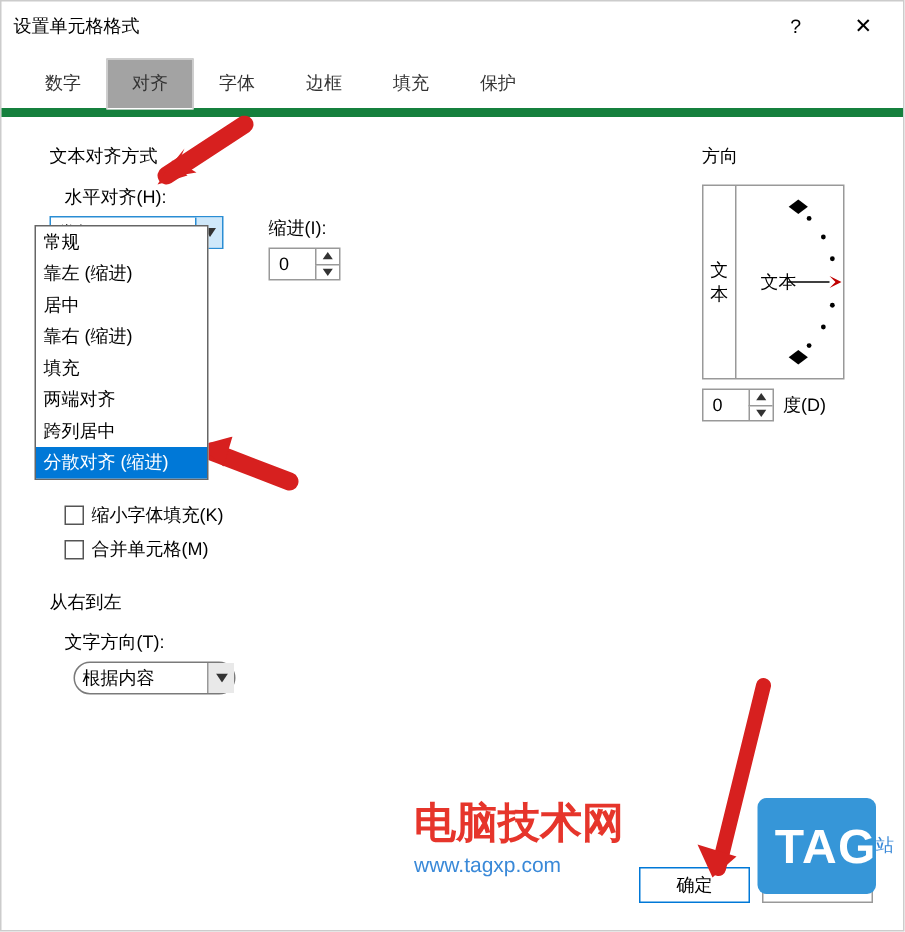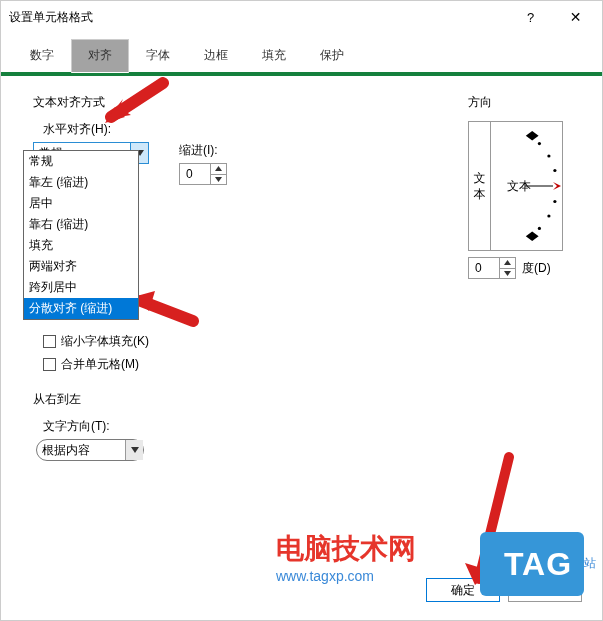--- a/index.html
+++ b/index.html
@@ -2,21 +2,21 @@
 <html><head>
 <meta charset="utf-8">
 <style>
 * { box-sizing: border-box; margin: 0; padding: 0; }
 body { font-family: "Microsoft YaHei", "SimSun", sans-serif; font-size: 12px; color: #000; background: #fff; }
 .window { width: 603px; height: 621px; border: 1px solid #ccc; position: relative; background: #fff; }
 .titlebar { height: 32px; display: flex; align-items: center; padding: 0 4px 0 8px; }
 .titlebar-title { flex: 1; font-size: 12px; }
 .titlebar-btn { width: 45px; height: 28px; display: flex; align-items: center; justify-content: center; font-size: 13px; font-family: "Segoe UI Symbol", sans-serif; }
 .titlebar-btn.close { font-size: 14px; }
-.tabbar { display: flex; border-bottom: 4px solid #15803d; margin-top: 6px; padding-left: 12px; }
+.tabbar { display: flex; border-bottom: 6px solid #15803d; margin-top: 6px; padding-left: 12px; }
 .tab { padding: 7px 16px; font-size: 12px; color: #333; border: 1px solid transparent; }
 .tab.active { border: 1px solid #ccc; border-bottom: 1px solid #fff; margin-bottom: -1px; background: #a3a3a3; }
 .content { padding: 18px 24px 10px 32px; position: relative; display: flex; }
 .left-col { flex: 1; }
 .right-col { width: 110px; margin-left: 10px; }
 .section-h { font-size: 12px; margin-bottom: 10px; }
 .lbl { font-size: 12px; margin-left: 10px; margin-bottom: 4px; }
 .combo { position: relative; width: 116px; height: 22px; border: 1px solid #7a7a7a; background: #fff; display: flex; align-items: center; padding-left: 5px; }
 .combo .arrowbtn { position: absolute; right: 0; top: 0; width: 18px; height: 100%; border-left: 1px solid #999; display: flex; align-items: center; justify-content: center; background: #e9e9e9; }
 .combo.hl .arrowbtn { background: #cfe8fa; border-left: 1px solid #2a8dd4; }
@@ -38,21 +38,21 @@
 .ori-controls { display: flex; align-items: center; margin-top: 6px; }
 .deg-spin { width: 48px; height: 22px; border: 1px solid #999; display: flex; align-items: center; padding-left: 6px; position: relative; }
 .deg-label { margin-left: 6px; }
 .footer { padding: 10px 20px 14px; display: flex; justify-content: flex-end; gap: 8px; position: absolute; bottom: 4px; right: 0; }
 .btn { width: 74px; height: 24px; border: 1px solid #999; display: flex; align-items: center; justify-content: center; font-size: 12px; margin-top: 45px; }
 .btn.primary { border: 1px solid #0078d7; }
 .arrow-svg { position: absolute; pointer-events: none; z-index: 5; }
 .watermark { position: absolute; bottom: 36px; left: 275px; z-index: 20; }
 .watermark .l1 { font-size: 28px; font-weight: bold; color: #e6352b; font-family: "Microsoft YaHei"; }
 .watermark .l2 { font-size: 14px; color: #3a89d8; }
-.tagbox { position: absolute; bottom: 24px; right: 18px; width: 104px; height: 64px; background: #3696d8; border-radius: 6px; display: flex; align-items: center; justify-content: center; z-index: 25; padding-left: 12px; }
+.tagbox { position: absolute; bottom: 24px; right: 18px; width: 79px; height: 64px; background: #3696d8; border-radius: 6px; display: flex; align-items: center; justify-content: center; z-index: 25; padding-left: 12px; }
 .tagbox .t { font-size: 32px; font-weight: 900; color: #fff; letter-spacing: 1px; }
 .tagtext { position: absolute; bottom: 48px; right: 6px; font-size: 12px; color: #3a89d8; z-index: 22; }
 </style>
 </head>
 <body>
 
 <div class="window">
   <div class="titlebar">
     <div class="titlebar-title">设置单元格格式</div>
     <div class="titlebar-btn">?</div>
@@ -108,21 +108,21 @@
         <div class="chkbox"></div>
         <span>缩小字体填充(K)</span>
       </div>
       <div class="chk">
         <div class="chkbox"></div>
         <span>合并单元格(M)</span>
       </div>
 
       <div class="section-h" style="margin-top:18px;">从右到左</div>
       <div class="lbl">文字方向(T):</div>
-      <div class="combo" style="width:108px; margin-left:3px;border-radius:11px;">
+      <div class="combo" style="width:108px; margin-left:16px;border-radius:11px;">
         <span>根据内容</span>
         <div class="arrowbtn">
           <svg viewBox="0 0 8 6">
               <path d="M0 0 L8 0 L4 6 Z" fill="#333"></path>
             </svg>
         </div>
       </div>
     </div>
 
     <div class="right-col">

